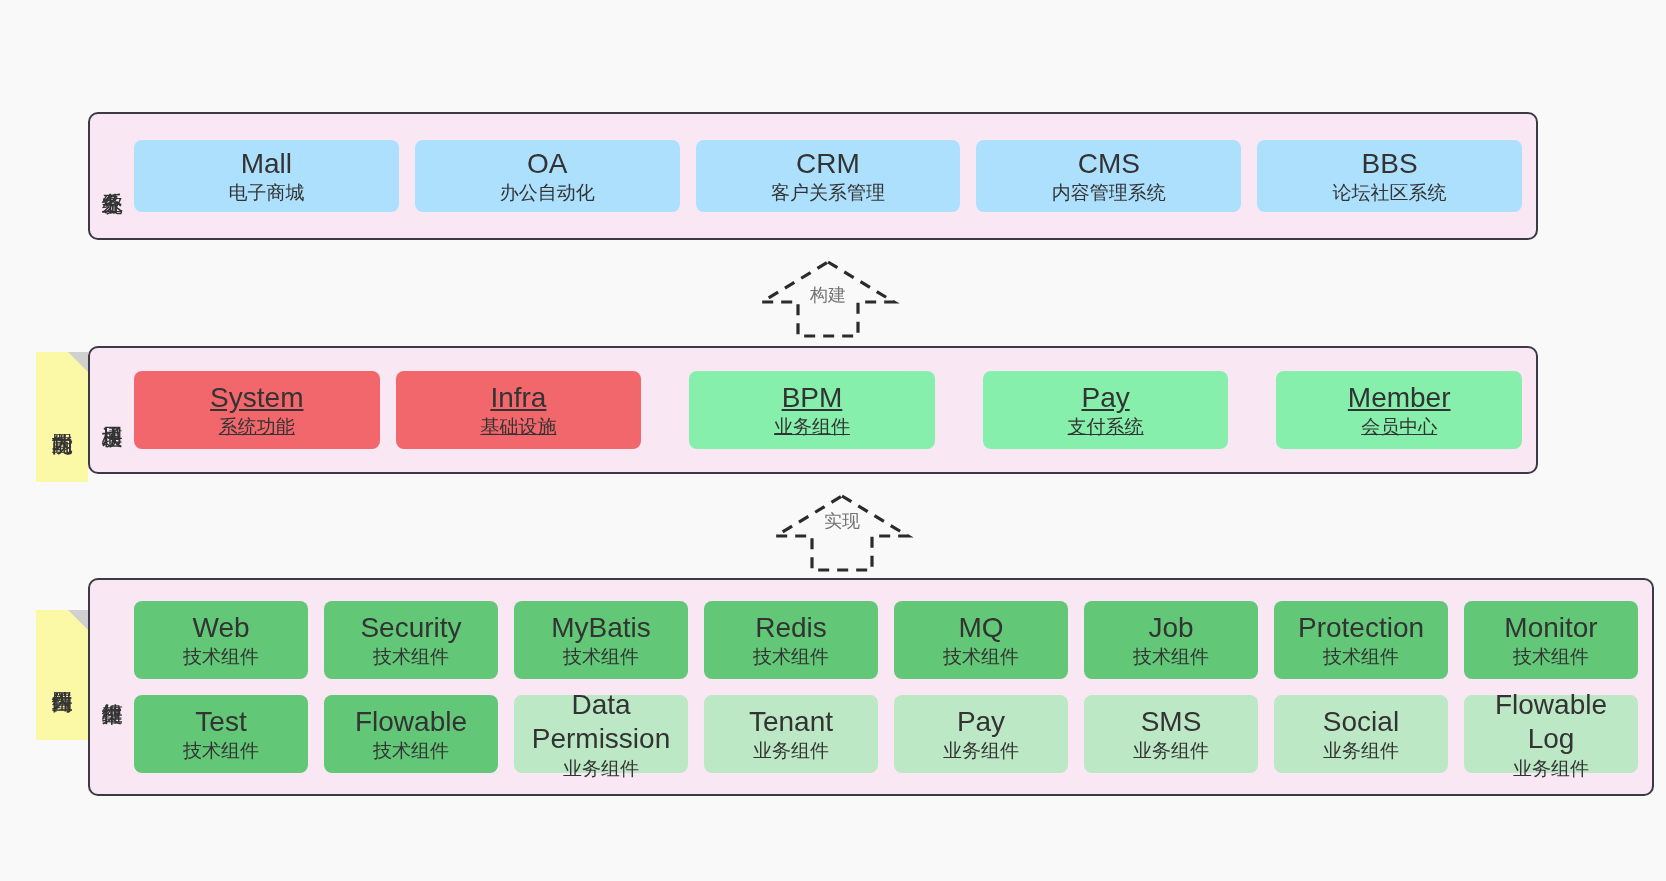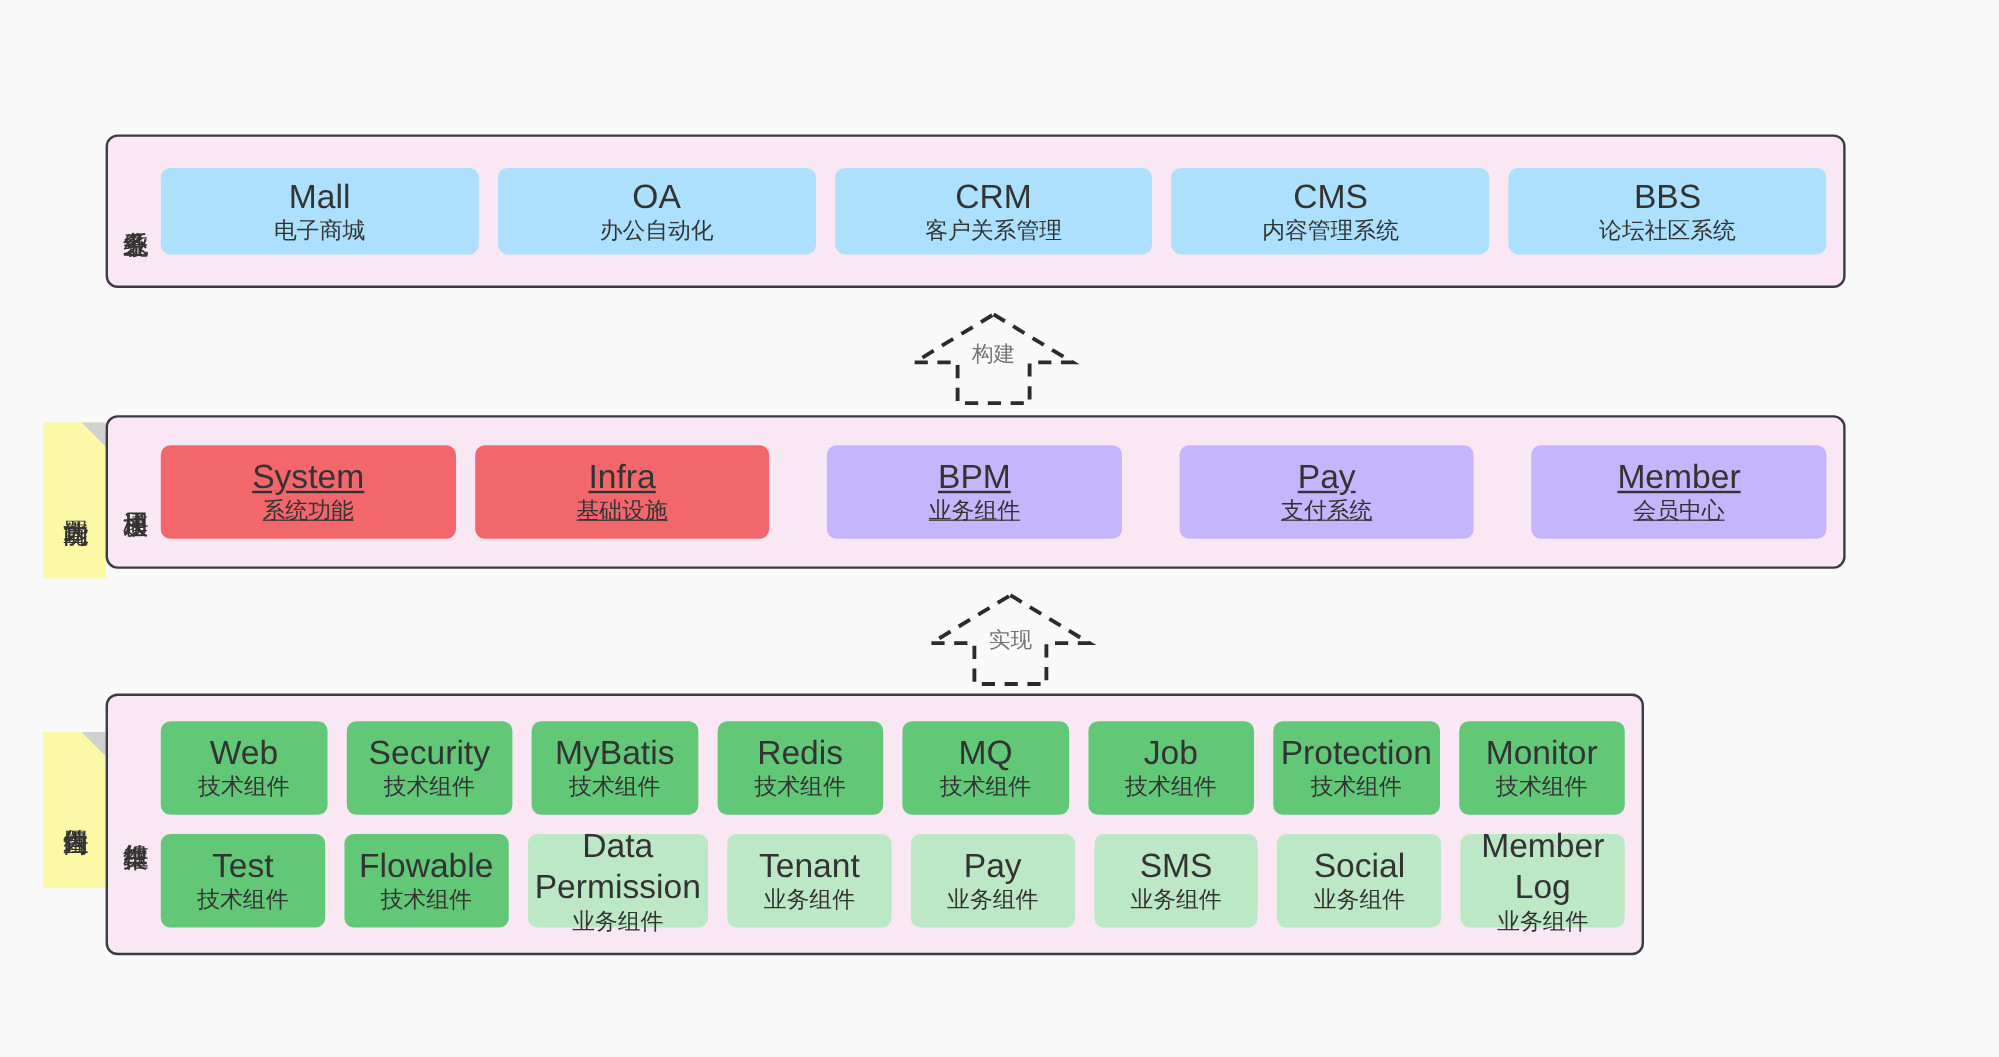--- a/index.html
+++ b/index.html
@@ -82,21 +82,21 @@
     text-align: center;
     line-height: 1.22;
     padding: 4px 6px;
     color: #333333;
   }
   .card .t1 { font-size: 28px; }
   .card .t2 { font-size: 19px; }
 
   .c-blue        { background: #ace0fd; }
   .c-red         { background: #f2676c; }
-  .c-pink        { background: #c4b5fd; margin-left: 32px; }
+  .c-pink        { background: #86efac; margin-left: 32px; }
   .c-green       { background: #62c878; }
   .c-lightgreen  { background: #bde8c6; }
 
   
   .note {
     position: absolute;
     box-sizing: border-box;
     background: #fbf8a6;
     display: flex;
     align-items: center;
@@ -218,26 +218,26 @@
 
 
       </div>
     </div>
   </div>
 
   <div class="arrow" style="left:772px; top:492px; width:140px; height:82px;">
     <svg width="140" height="82" viewBox="0 0 140 82" fill="none">
       <path d="M70 4 L136 44 L100 44 L100 78 L40 78 L40 44 L4 44 Z" stroke="#2b2b2b" stroke-width="3.2" fill="#f9f9f9" stroke-dasharray="11 8" stroke-linejoin="miter"></path>
     </svg>
-    <span class="arrow-label" style="left:52px; top:32px;text-align:center;">实现</span>
+    <span class="arrow-label" style="left:52px; top:20px;text-align:center;">实现</span>
   </div>
 
   <div class="note" style="left:36px; top:610px; width:52px; height:130px;">内置组件</div>
 
-  <div class="layer" id="layer-framework" style="left:88px; top:578px; width:1282px; height:218px;">
+  <div class="layer" id="layer-framework" style="left:88px; top:578px; width:1566px; height:218px;">
     <div class="layer-title">框架组件</div>
     <div class="layer-body">
 
       <div class="row" style="height:78px;">
         <div class="card c-green">
           <span class="t1">Web</span>
           <span class="t2">技术组件</span>
         </div>
         <div class="card c-green">
           <span class="t1">Security</span>
@@ -292,21 +292,21 @@
         </div>
         <div class="card c-lightgreen">
           <span class="t1">SMS</span>
           <span class="t2">业务组件</span>
         </div>
         <div class="card c-lightgreen">
           <span class="t1">Social</span>
           <span class="t2">业务组件</span>
         </div>
         <div class="card c-lightgreen">
-          <span class="t1">Member Log</span>
+          <span class="t1">Flowable Log</span>
           <span class="t2">业务组件</span>
         </div>
       </div>
 
     </div>
   </div>
 
 </div>
 
 </body></html>

